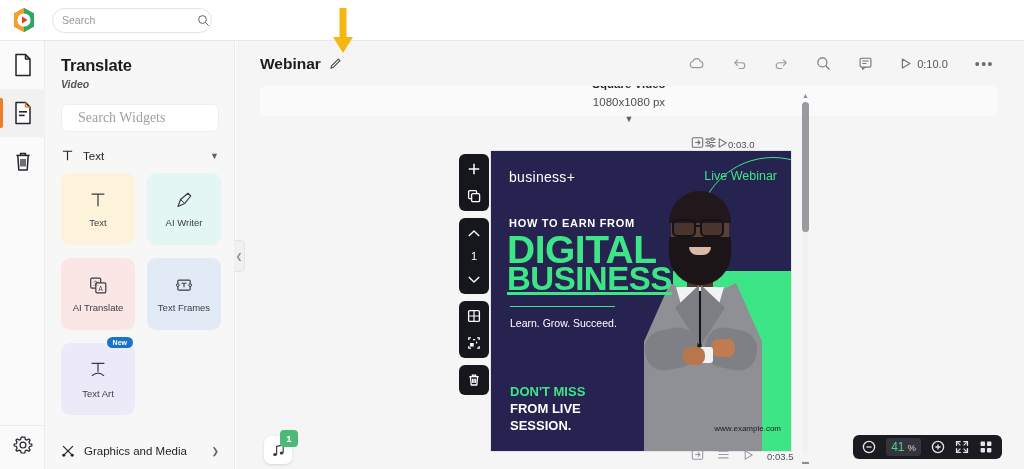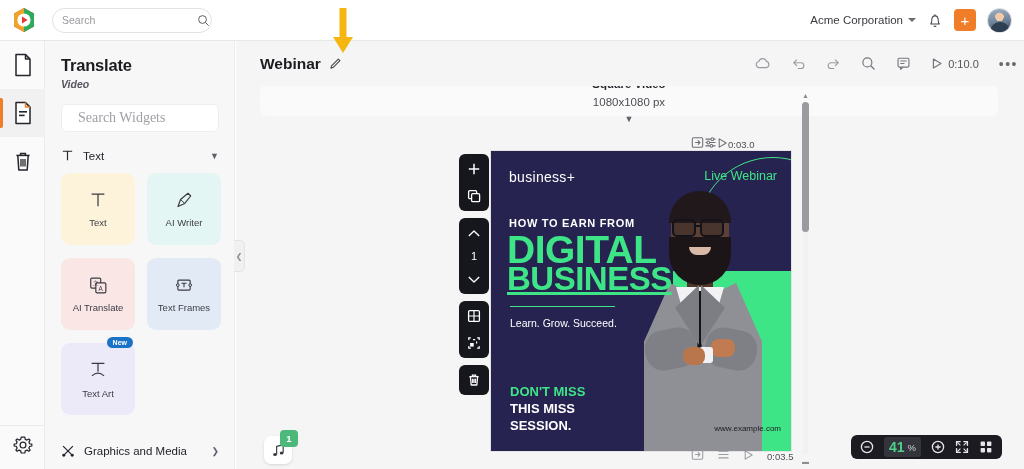--- a/index.html
+++ b/index.html
@@ -119,21 +119,21 @@
     color: #8b8b93; font-size: 8px; cursor: pointer; z-index: 5;
   }
 
   
   .editor-head {
     position: absolute; top: 41px; left: 236px; width: 788px; height: 45px;
     background: #f5f5f6; display: flex; align-items: center;
   }
   .doc-title { margin-left: 24px; font-size: 15.5px; font-weight: bold; color: #1c1c20; }
   .edit-pencil { margin-left: 8px; width: 13px; height: 13px; cursor: pointer; }
-  .head-tools { margin-left: auto; margin-right: 6px; display: flex; align-items: center; gap: 20px; }
+  .head-tools { margin-left: auto; margin-right: 30px; display: flex; align-items: center; gap: 27px; }
   .ht { color: #8a8a92; cursor: pointer; display: flex; align-items: center; }
   .play-time { display: flex; align-items: center; gap: 5px; color: #55555c; font-size: 11px; cursor: pointer; }
   .dots { letter-spacing: 1.5px; color: #6a6a72; font-size: 14px; cursor: pointer; }
 
   
   .canvas-area {
     position: absolute; top: 86px; left: 236px; width: 788px; height: 383px;
     background: #f5f5f6; overflow: hidden;
   }
   .size-bar {
@@ -224,21 +224,21 @@
     font-weight: bold;
   }
 
   
   .zoombar {
     position: absolute; right: 22px; bottom: 10px; height: 24px; background: #1b1b21;
     border-radius: 6px; display: flex; align-items: center; gap: 10px; padding: 0 9px; z-index: 9;
   }
   .zb-ic { color: #e7e7ea; cursor: pointer; display: flex; align-items: center; }
   .zoom-val { background: #34343c; border-radius: 3px; padding: 2px 5px; display: flex; gap: 3px; align-items: center; cursor: pointer;}
-  .zoom-num { color: #4fd08a; font-size: 14px; font-weight: bold; }
+  .zoom-num { color: #4fd08a; font-size: 12px; font-weight: normal; }
   .zoom-pct { color: #d3d3d8; font-size: 9.5px; }
 
   
   .vscroll { position: absolute; right: 2px; top: 92px; width: 9px; height: 373px; z-index: 9;}
   .vscroll-track { position: absolute; left: 2px; top: 10px; width: 5px; height: 353px; background: #f1f1f2; border-radius: 3px;}
   .vscroll-thumb { position: absolute; left: 1px; top: 10px; width: 7px; height: 130px; background: #9a9aa0; border-radius: 4px; cursor: pointer;}
   .vs-arrow { position: absolute; left: 1px; width: 7px; height: 7px; color: #8d8d94; font-size: 7px; text-align: center; line-height: 7px;}
 
   
   .anno-arrow { position: absolute; left: 331px; top: 8px; width: 24px; height: 48px; z-index: 30; pointer-events: none; }
@@ -257,33 +257,20 @@
         <circle cx="12" cy="13" r="6.6" fill="#fff"></circle>
         <path d="M10 9.6 L15.6 13 L10 16.4 Z" fill="#e23b2e"></path>
       </svg>
     </div>
     <div class="search-box">
       <input placeholder="Search" style="">
       <svg class="search-ic" viewBox="0 0 16 16">
         <circle cx="6.8" cy="6.8" r="4.8" fill="none" stroke="#5a5a62" stroke-width="1.2"></circle>
         <line x1="10.4" y1="10.4" x2="14.4" y2="14.4" stroke="#5a5a62" stroke-width="1.2"></line>
       </svg>
-    </div>
-    <div class="topbar-right">
-      <div class="org-name">
-        <span>Acme Corporation</span>
-        <span class="caret"></span>
-      </div>
-      <svg class="bell" viewBox="0 0 18 19">
-        <path d="M4.2 13.4 L13.8 13.4 C12.6 12.4 12.6 11.2 12.6 9 C12.6 6.2 11.2 4.3 9 4.3 C6.8 4.3 5.4 6.2 5.4 9 C5.4 11.2 5.4 12.4 4.2 13.4 Z" fill="none" stroke="#45454d" stroke-width="1.15" stroke-linejoin="round"></path>
-        <path d="M7.6 15.4 A1.6 1.6 0 0 0 10.4 15.4" fill="none" stroke="#45454d" stroke-width="1.15"></path>
-        <line x1="9" y1="2.6" x2="9" y2="4.2" stroke="#45454d" stroke-width="1.15"></line>
-      </svg>
-      <div class="plus-btn">+</div>
-      <div class="avatar"></div>
     </div>
   </div>
 
   <div class="rail">
     <div class="rail-item">
       <svg width="20" height="24" viewBox="0 0 20 24">
         <path d="M3 1.6 H12.5 L17 6.1 V22.4 H3 Z" fill="#fff" stroke="#24242c" stroke-width="1.5" stroke-linejoin="round"></path>
         <path d="M12.5 1.6 V6.1 H17" fill="none" stroke="#24242c" stroke-width="1.5" stroke-linejoin="round"></path>
       </svg>
     </div>
@@ -548,21 +535,21 @@
       <div class="p-brand">business+</div>
       <div class="p-live">
         <span>Live </span><span>Webinar</span>
       </div>
       <div class="p-kicker">HOW TO EARN FROM</div>
       <div class="p-head1">DIGITAL</div>
       <div class="p-head2">BUSINESS</div>
       <div class="p-rule"></div>
       <div class="p-tag">Learn. Grow. Succeed.</div>
       <div class="p-miss">DON'T MISS</div>
-      <div class="p-live2">THIS MISS</div>
+      <div class="p-live2">FROM LIVE</div>
       <div class="p-live3">SESSION.</div>
       <div class="p-url">www.example.com</div>
     </div>
 
     <div class="page-toolbar2">
       <span>
         <svg width="13" height="13" viewBox="0 0 14 14">
           <rect x="1.4" y="1.8" width="11.2" height="10.4" rx="1.3" fill="none" stroke="#9a9aa2" stroke-width="1.15"></rect>
           <path d="M4.4 7 H9.4 M7.4 4.8 L9.6 7 L7.4 9.2" fill="none" stroke="#9a9aa2" stroke-width="1.15" stroke-linejoin="round"></path>
         </svg>

